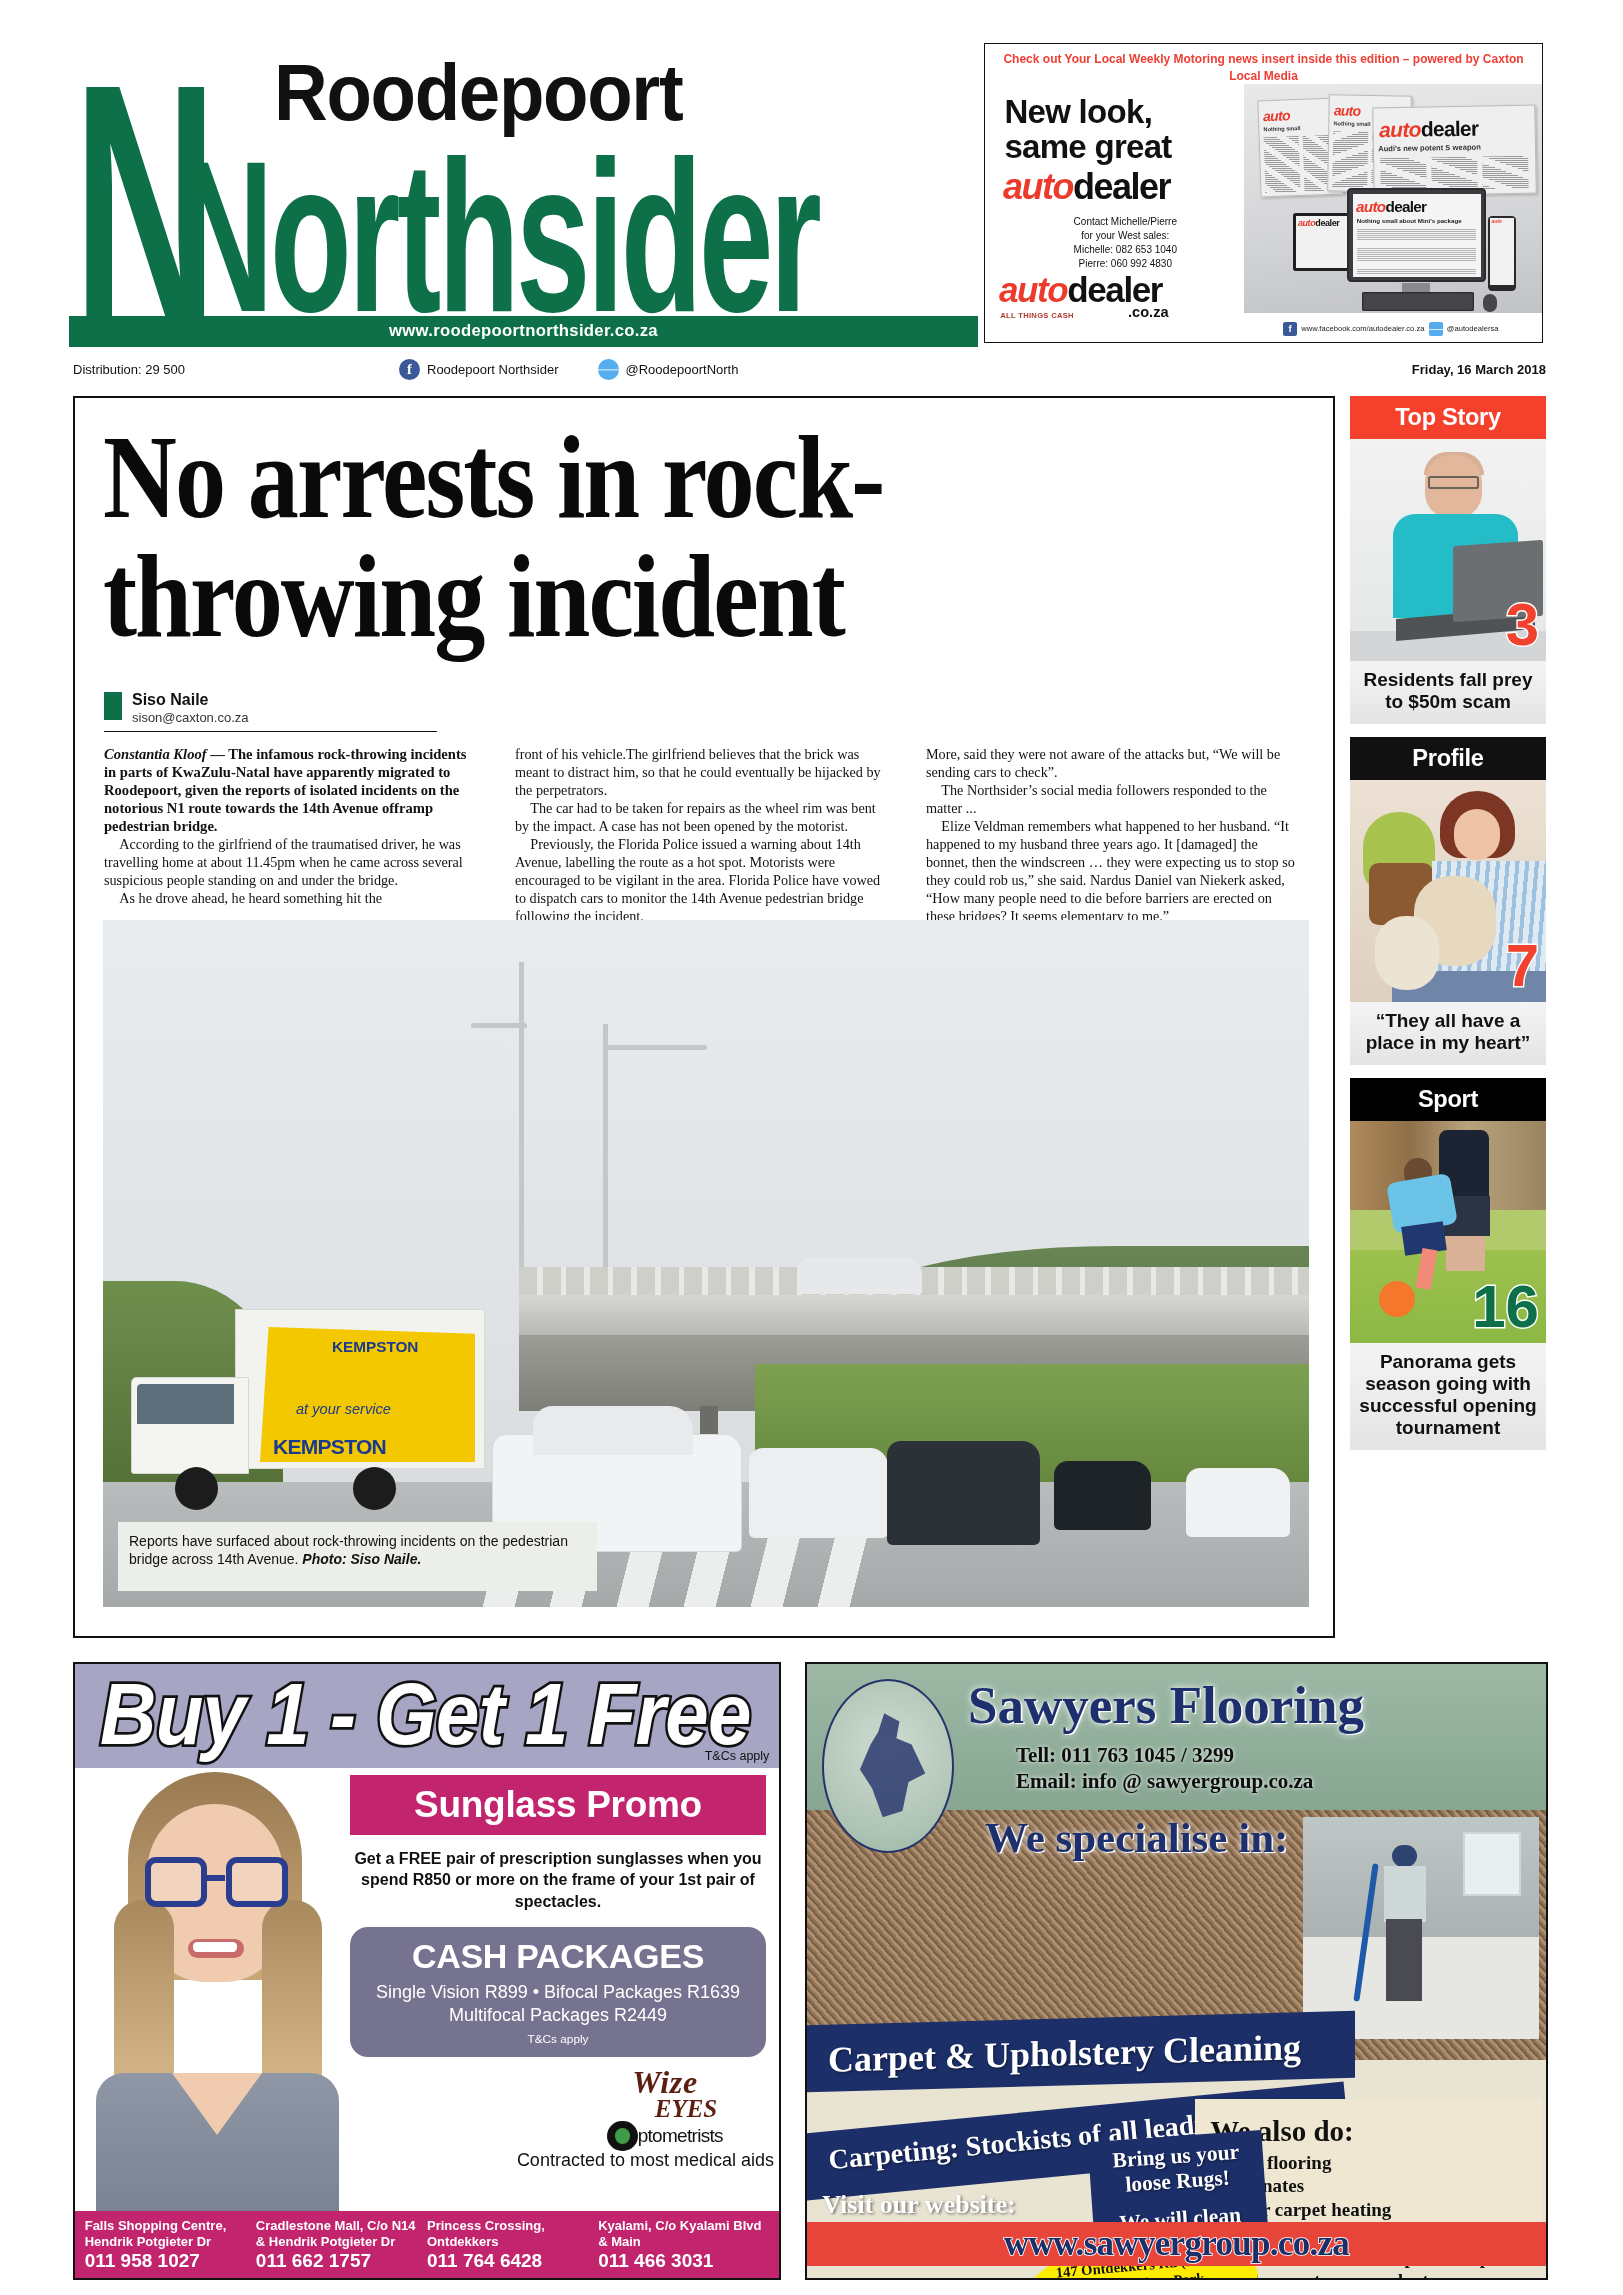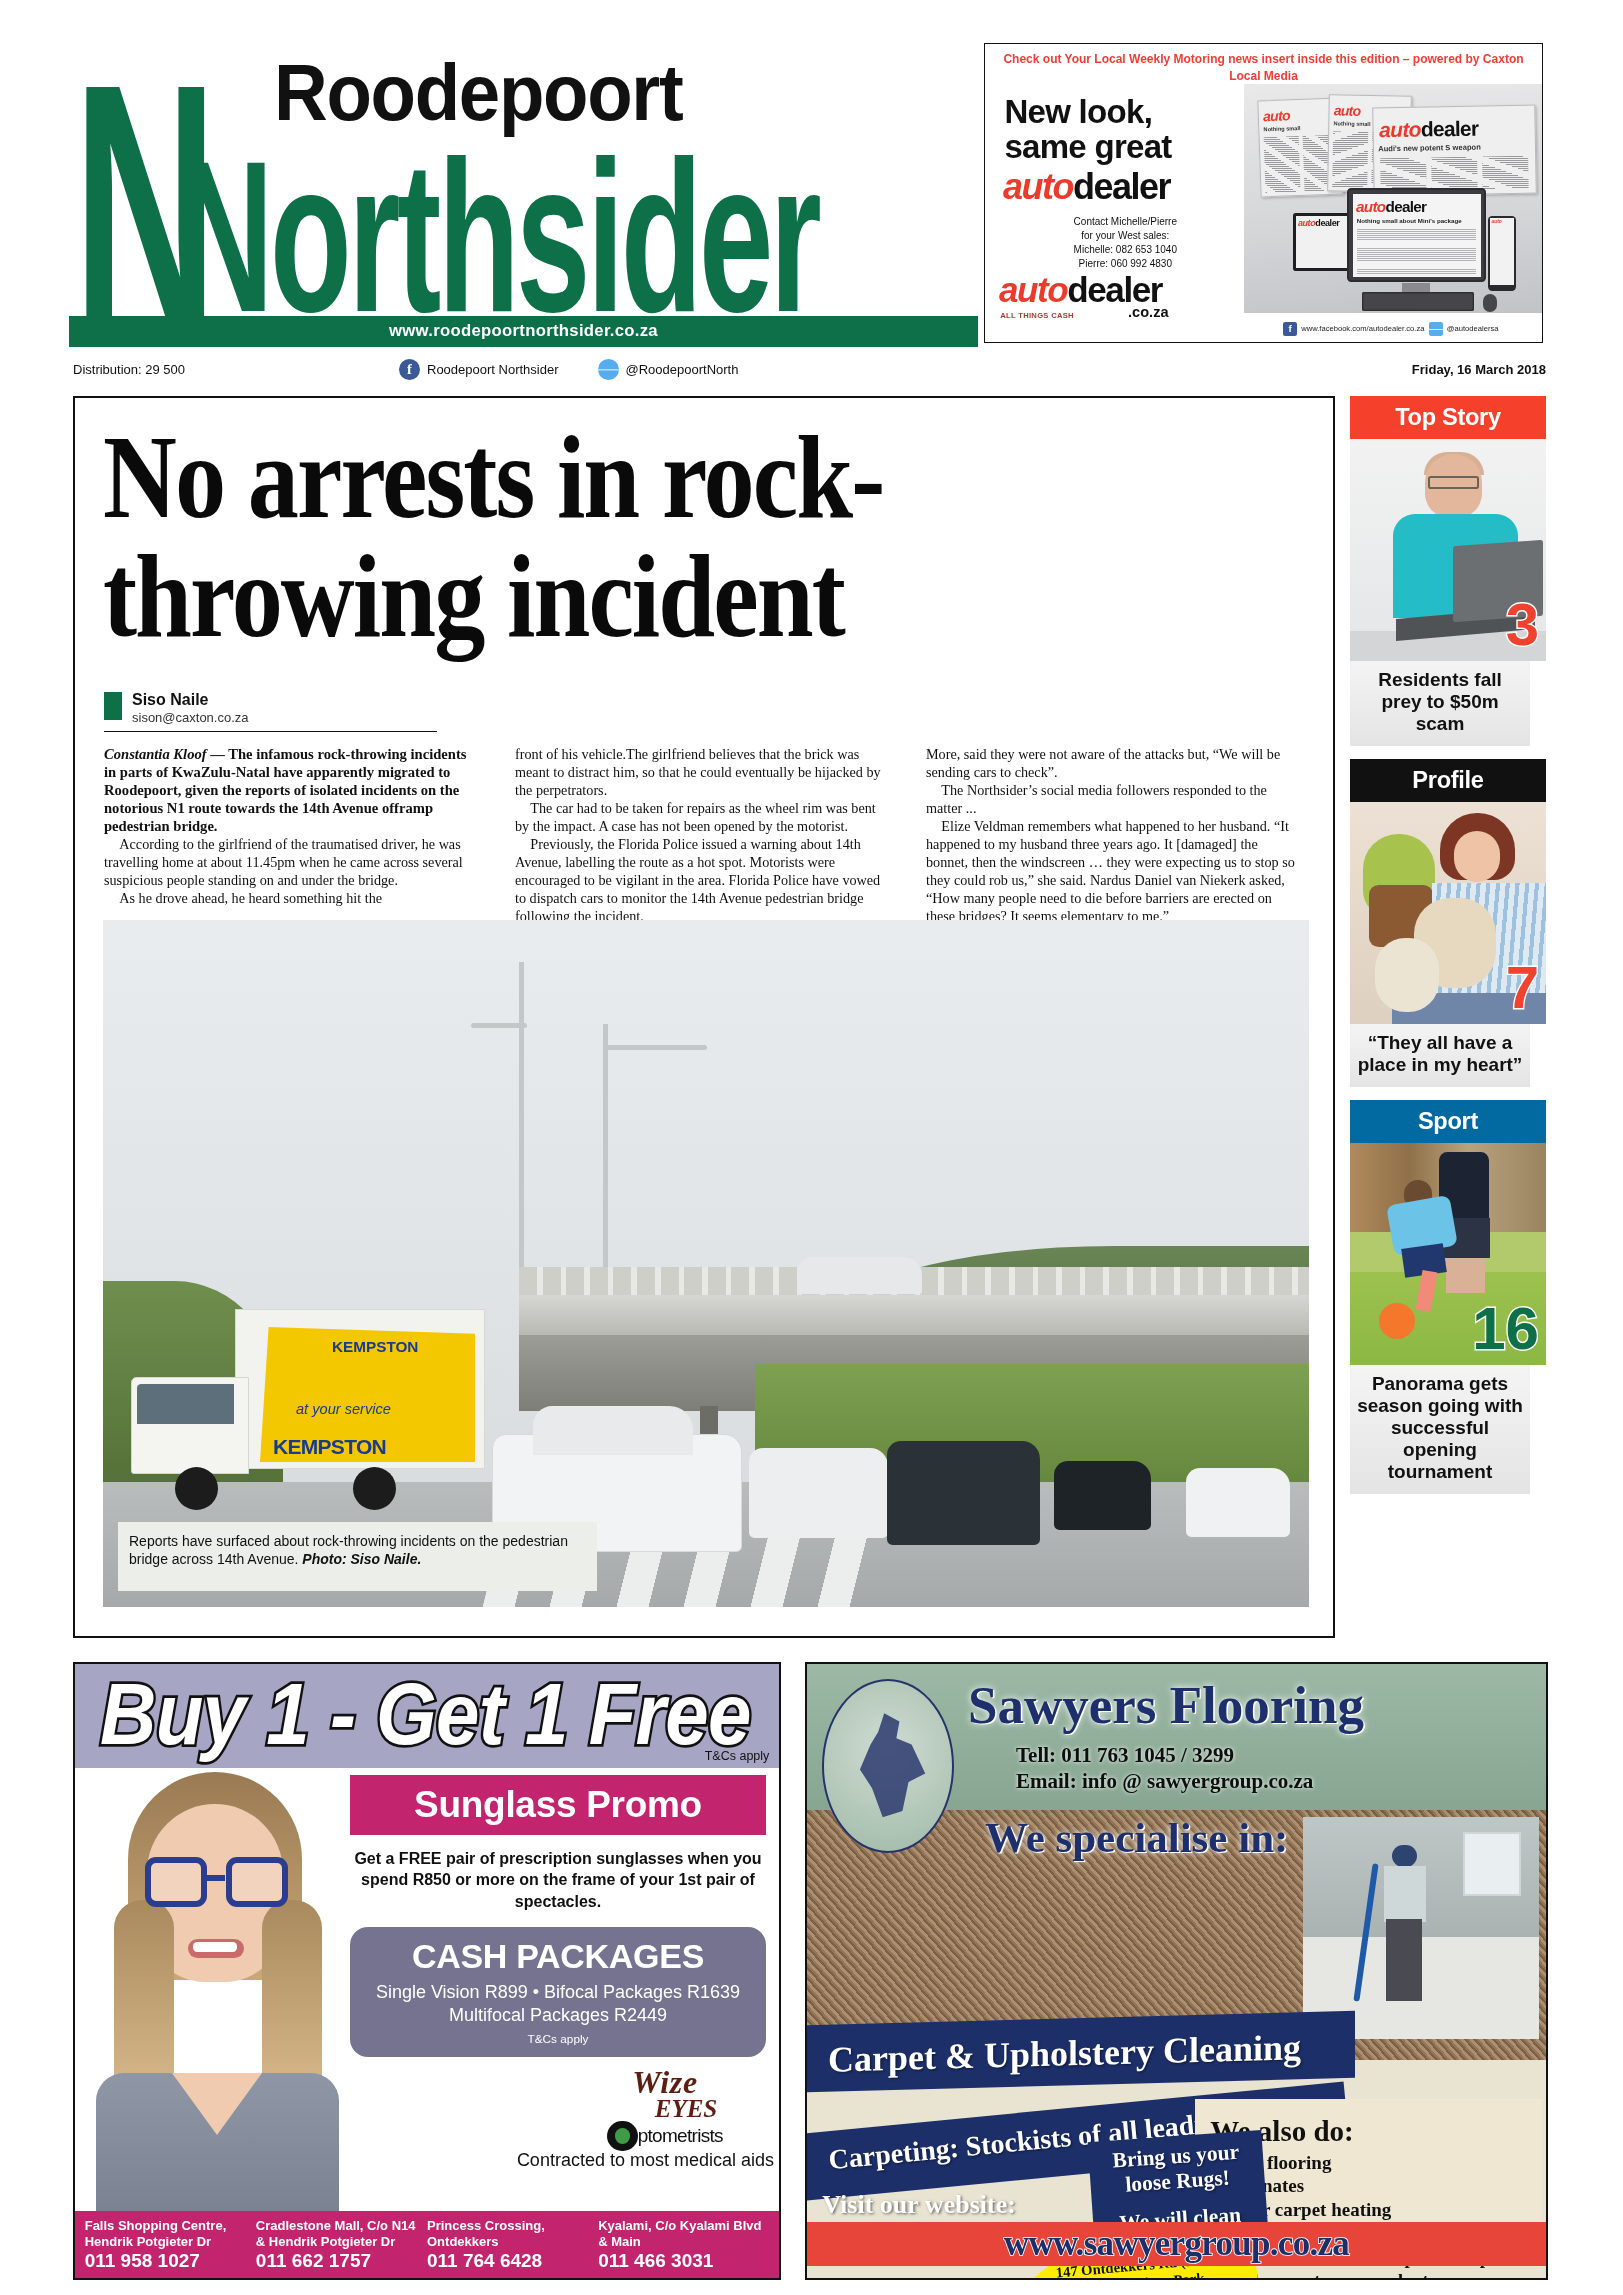--- a/index.html
+++ b/index.html
@@ -252,31 +252,31 @@
 
   
   .sidebar { position:absolute; left:1350px; top:396px; width:196px; }
   .sb-card { position:relative; width:196px; margin-bottom:12.5px; }
   .sb-head {
     width:100%; height:43px; display:flex; align-items:center; justify-content:center;
     color:#ffffff; font-weight:bold; font-size:23.6px; letter-spacing:-0.3px;
   }
   .sb-head.red   { background:#f5402c; }
   .sb-head.black { background:#111111; }
-  .sb-head.green { background:#0369a1; }
+  .sb-head.green { background:#000000; }
   .sb-img { position:relative; width:196px; height:222px; overflow:hidden; }
   .sb-num {
     position:absolute; right:7px; bottom:5.6px; font-weight:bold;
     font-size:60px; line-height:60px;
     -webkit-text-stroke:2.8px #ffffff; paint-order: stroke fill;
   }
   .sb-num.red   { color:#f0422e; }
   .sb-num.green { color:#0d7049; }
   .sb-cap {
-    width:180px; padding:8.3px 5.6px 11px; text-align:center;
+    width:196px; padding:8.3px 5.6px 11px; text-align:center;
     font-weight:bold; font-size:19px; line-height:22px; color:#111;
     background:linear-gradient(#f4f4f4,#e4e4e4);
   }
 
   
   .pic-topstory { position:absolute; inset:0; background:linear-gradient(#f2f2f2,#e4e6e7); }
   .pic-topstory .head{position:absolute;left:75px;top:15.3px;width:57px;height:64px;
     background:#e3b79b;border-radius:29px 29px 25px 25px;}
   .pic-topstory .hair{position:absolute;left:74px;top:12.5px;width:60px;height:23.6px;
     background:#d8b095;border-radius:30.5px 30.5px 0 0;}

